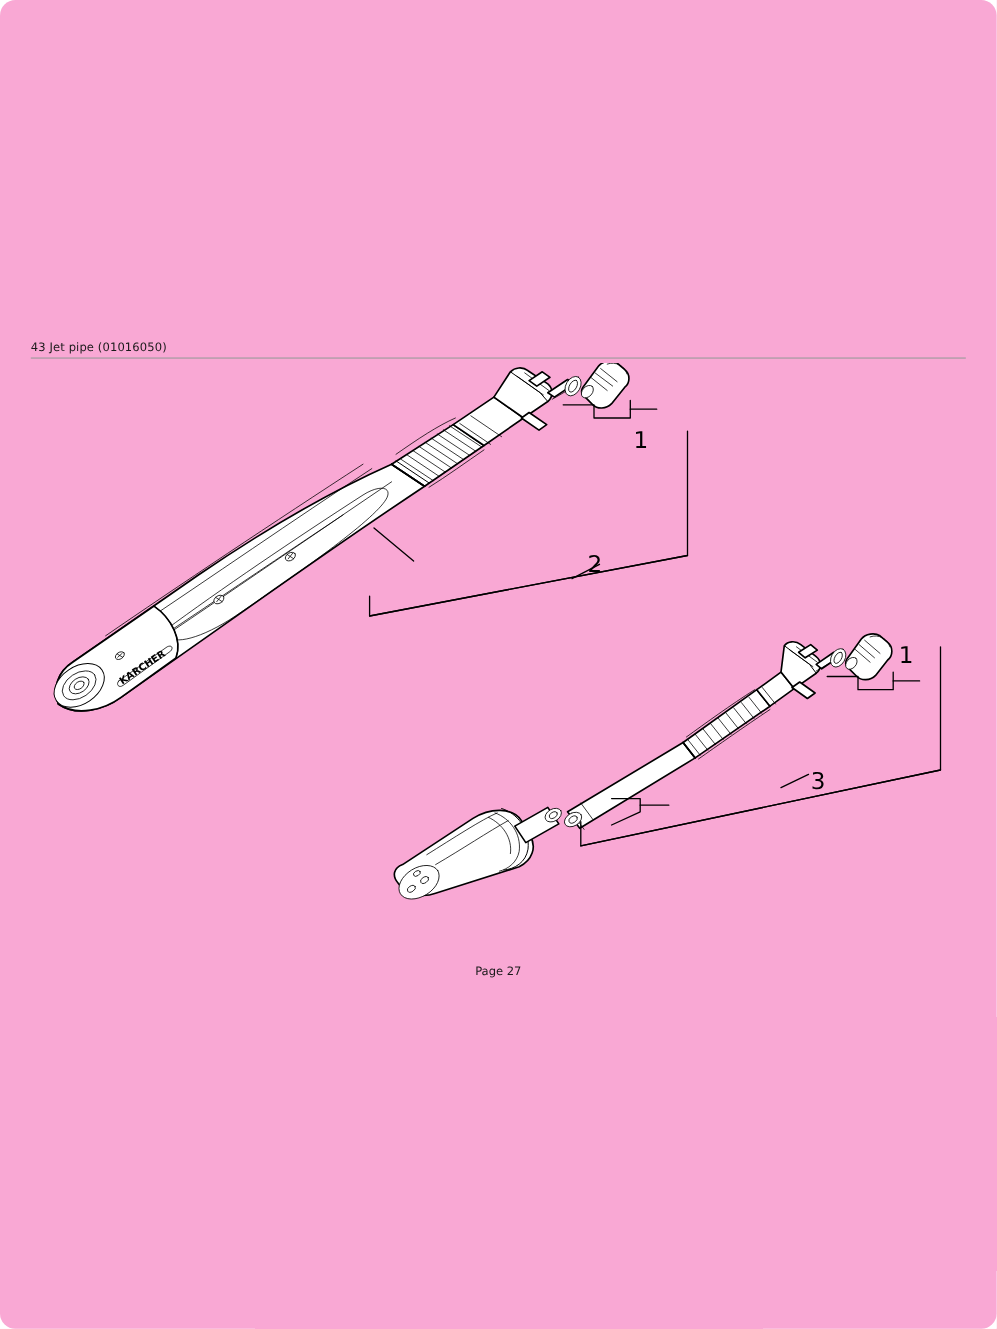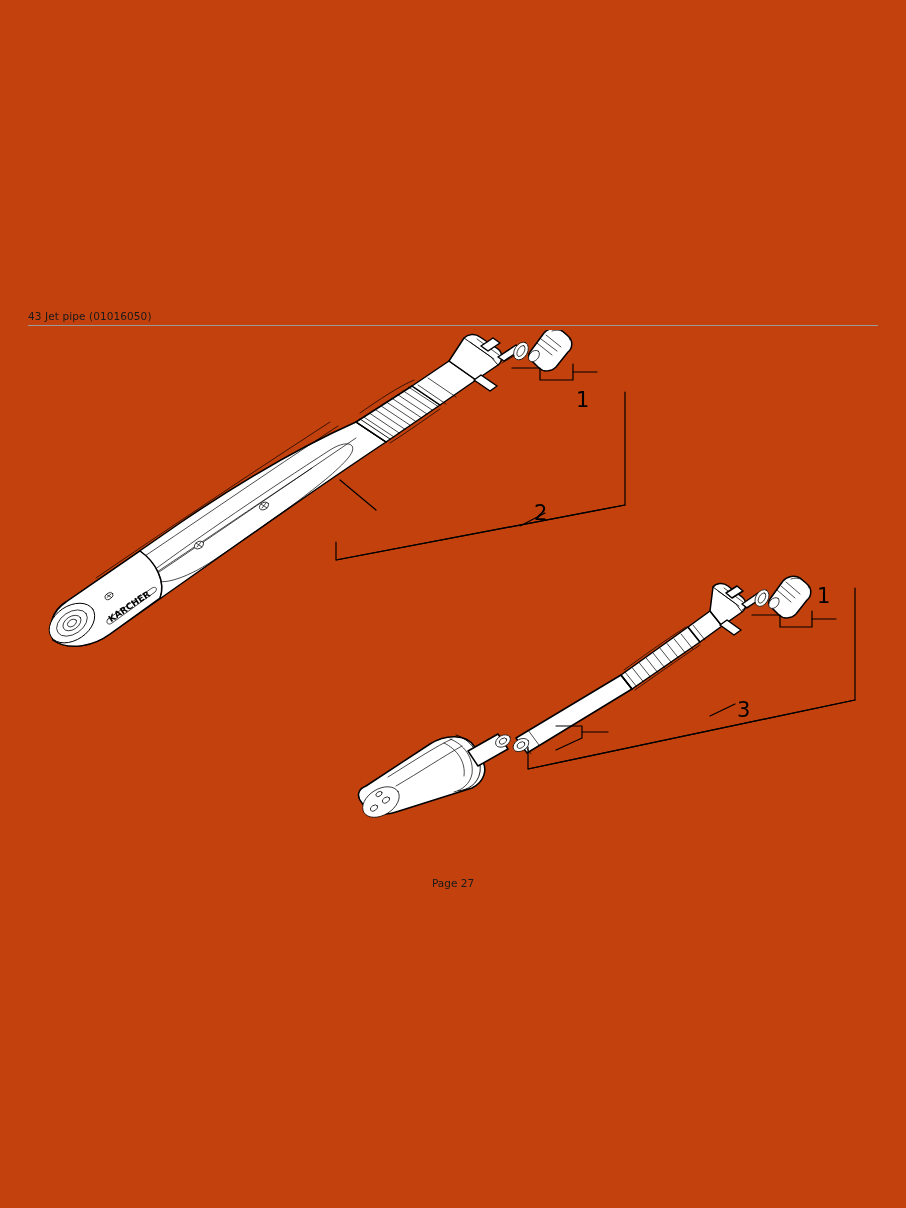--- a/index.html
+++ b/index.html
@@ -10,21 +10,22 @@
   body {
     width: 906px;
     height: 1208px;
     position: relative;
     font-family: "DejaVu Sans", "Liberation Sans", sans-serif;
     overflow: hidden;
   }
   #page {
     position: absolute;
     inset: 0;
-    background: #c2410c;
+    background: #f9a8d4;
+    border-radius: 14px;
   }
   
   #header-title {
     position: absolute;
     left: 28px;
     top: 310px;
     font-size: 10.5px;
     color: #1a1a1a;
     letter-spacing: 0.1px;
     white-space: nowrap;

